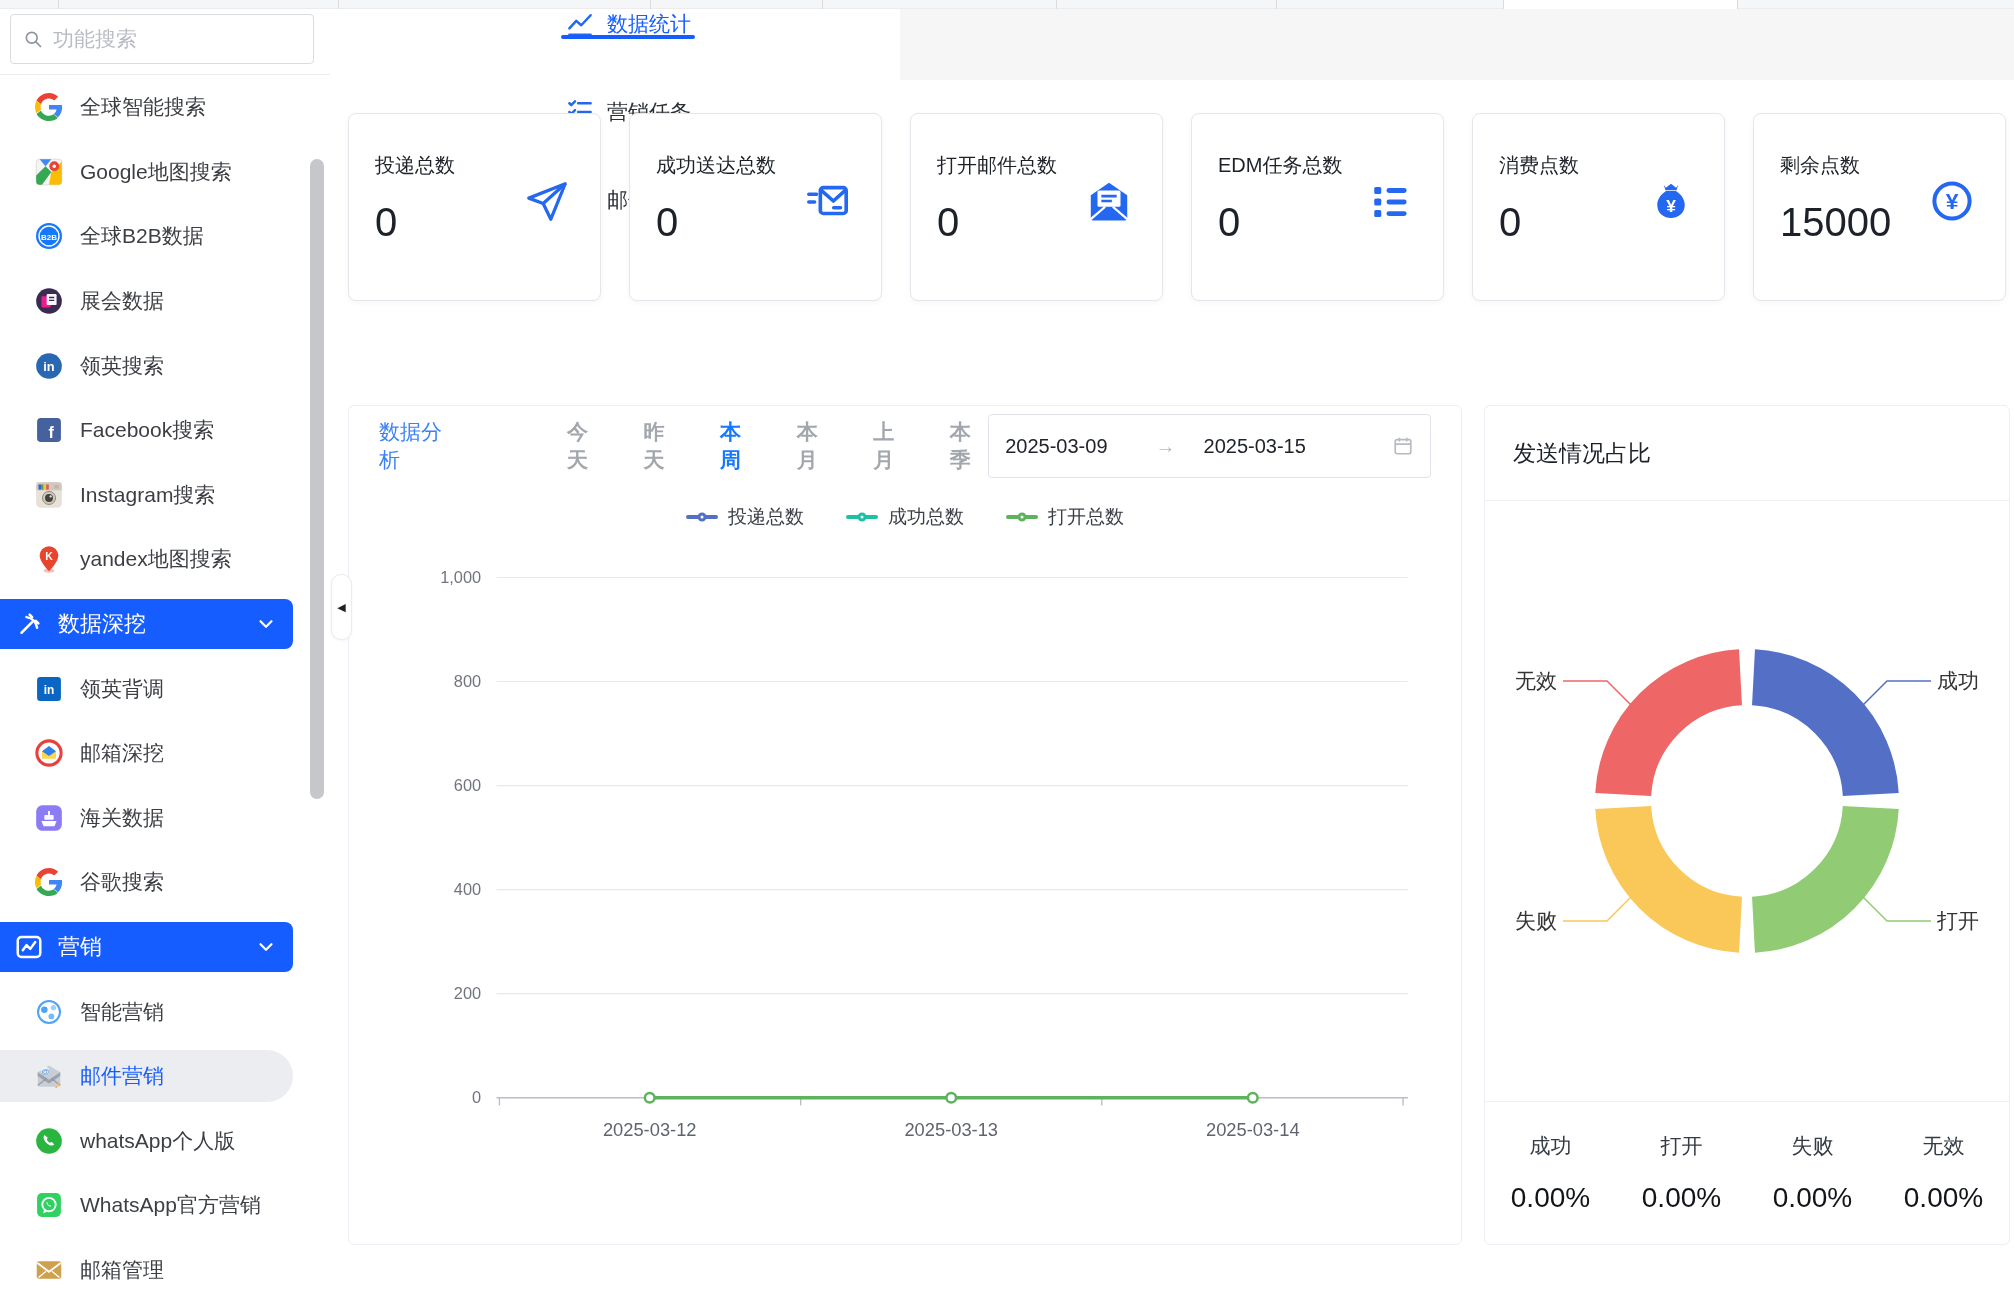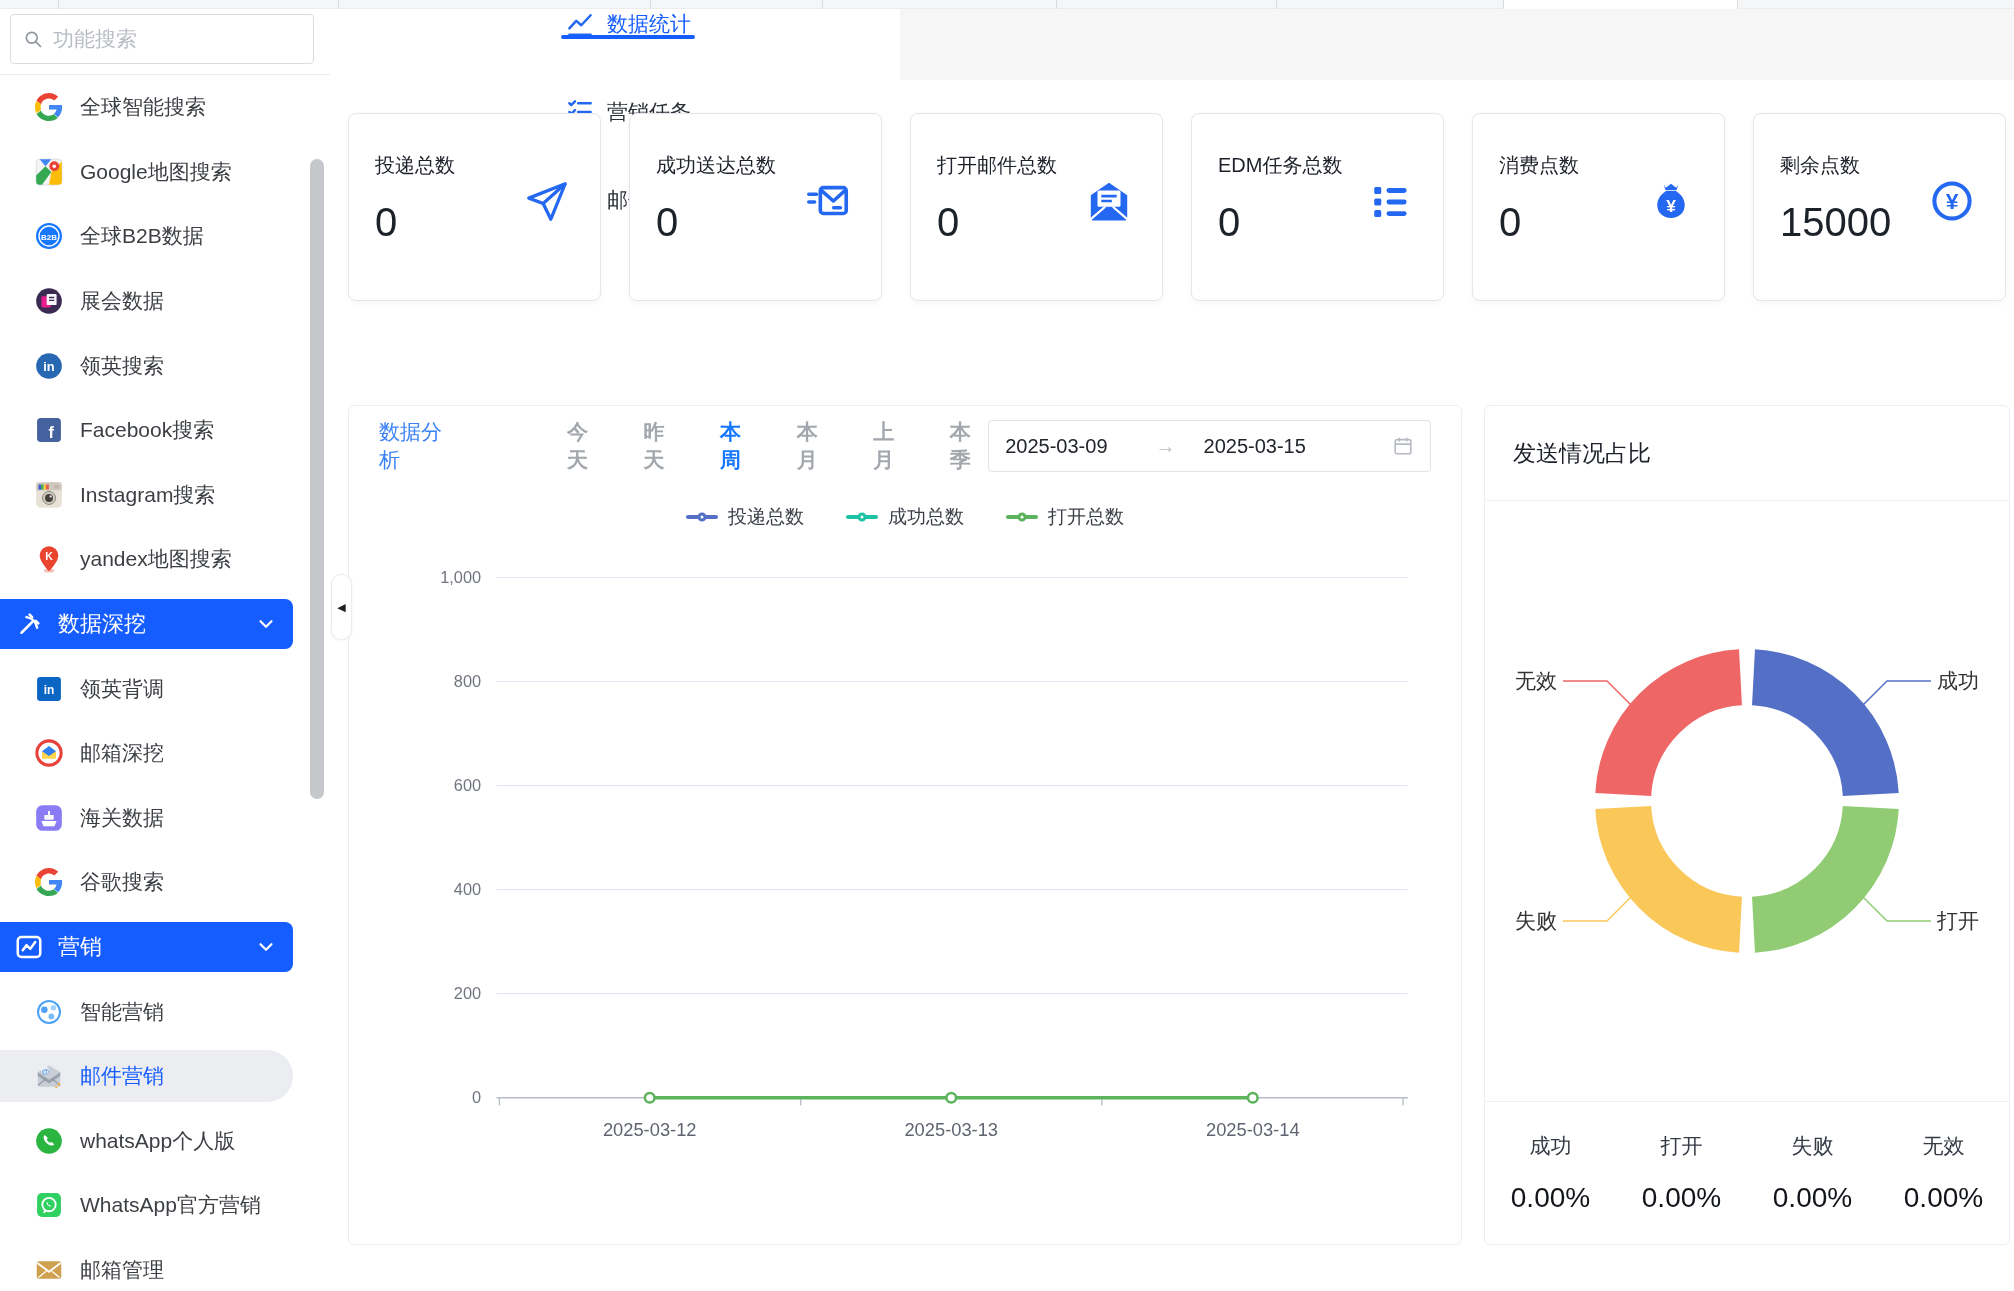--- a/index.html
+++ b/index.html
@@ -45,21 +45,21 @@
   .card .c-value { position:absolute; left:26px; top:86px; font-size:40px; color:#1d2129; }
   .card .c-icon { position:absolute; right:28px; top:62px; width:50px; height:50px; color:#2468F2; display:flex; align-items:center; justify-content:center; }
 
   .content-row { display:flex; gap:22px; margin:104px 4px 0 18px; }
   .chart-card { flex:0 0 1112px; height:840px; background:#fff; border:1px solid #ebeef5; border-radius:6px; padding:16px 30px 0 30px; }
   .an-row { display:flex; align-items:center; height:48px; }
   .an-title { font-size:21px; color:#3b82f6; }
   .filters { display:flex; gap:38px; margin-left:108px; font-size:21px; font-weight:700; color:#a2a6ad; }
   .filters .f { cursor:pointer; }
   .filters .f.active { color:#1677ff; }
-  .date-box { margin-left:auto; width:463px; height:52px; border:1px solid #e0e3ea; border-radius:4px; display:flex; align-items:center; padding:0 16px; font-size:20px; color:#20242b; cursor:pointer; background:#fff; }
+  .date-box { margin-left:auto; width:463px; height:64px; border:1px solid #e0e3ea; border-radius:4px; display:flex; align-items:center; padding:0 16px; font-size:20px; color:#20242b; cursor:pointer; background:#fff; }
   .date-box .d-arrow { margin-left:48px; color:#b6bac2; font-size:20px; }
   .date-box .d-end { margin-left:28px; }
   .date-box .d-cal { margin-left:auto; display:flex; }
   .legend { margin-top:34px; display:flex; justify-content:center; align-items:center; gap:42px; }
   .lg { display:flex; align-items:center; gap:10px; font-size:19px; color:#3a3f47; cursor:pointer; }
   .lg-mark { position:relative; width:32px; height:4px; border-radius:2px; }
   .lg-mark i { position:absolute; left:50%; top:50%; transform:translate(-50%,-50%); width:9px; height:9px; border-radius:50%; background:#fff; border:3px solid; }
   .mk-deliver { background:#5470c6; } .mk-deliver i { border-color:#5470c6; }
   .mk-success { background:#1dc1a3; } .mk-success i { border-color:#1dc1a3; }
   .mk-open { background:#5cb35c; } .mk-open i { border-color:#5cb35c; }

